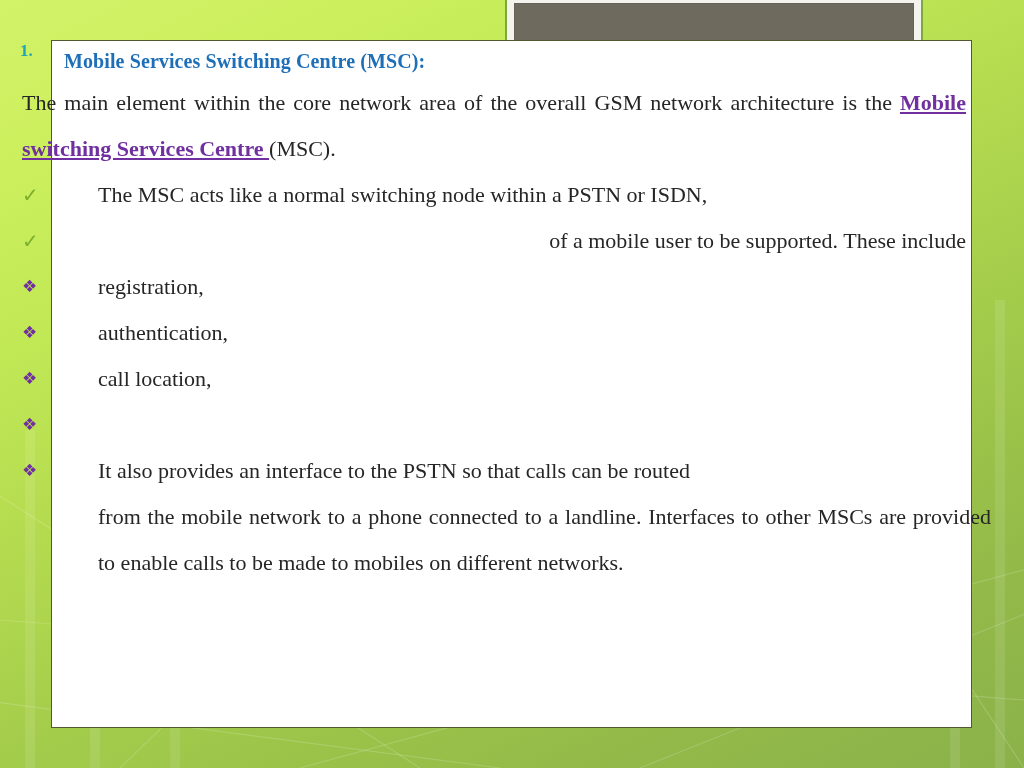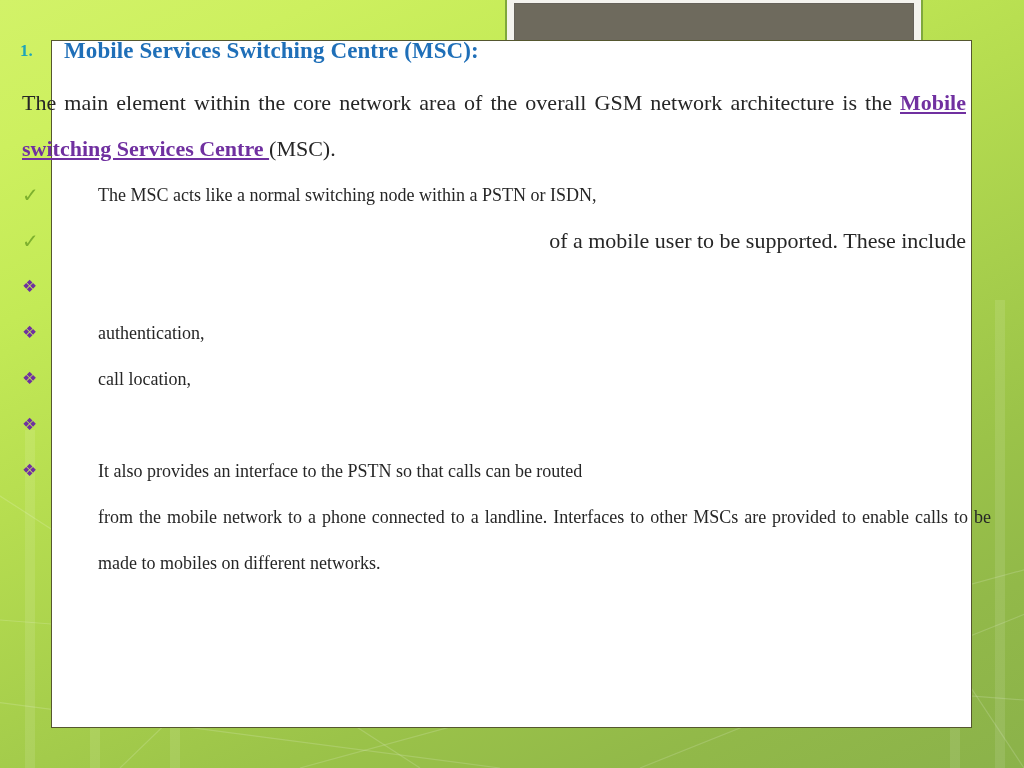--- a/index.html
+++ b/index.html
@@ -83,22 +83,22 @@
     left: 20px;
     top: 7px;
     font-size: 17px;
     font-weight: bold;
     color: #1fa5b8;
     font-family: "Liberation Serif", serif;
   }
   #heading-title {
     position: absolute;
     left: 64px;
-    top: 4px;
-    font-size: 23px;
+    top: 16px;
+    font-size: 20px;
     font-weight: bold;
     color: #1f6fb8;
     font-family: "Liberation Serif", serif;
     letter-spacing: 0.1px;
     white-space: nowrap;
   }
 
   
   #body-block {
     position: absolute;
@@ -148,21 +148,21 @@
     color: #7db02e;
     font-size: 20px;
   }
   .bullet-mark.diamond {
     color: #7030a0;
     font-size: 17px;
   }
   .bullet-text {
     margin-left: 98px;
     margin-right: 33px;
-    font-size: 18px;
+    font-size: 22px;
     line-height: 46px;
     text-align: justify;
     text-justify: inter-word;
     color: #262626;
   }
   .bullet-text.nojust {
     text-align: left;
   }
   
   .cont-text {
@@ -218,20 +218,21 @@
       <div class="bullet-text nojust">The MSC acts like a normal switching node within a PSTN or ISDN,</div>
     </div>
 
     <div class="bullet-row">
       <span class="bullet-mark check">✓</span>
       <div class="cont-text">of a mobile user to be supported. These include</div>
     </div>
 
     <div class="bullet-row">
       <span class="bullet-mark diamond">❖</span>
+      <div class="bullet-text nojust"> registration,</div>
     </div>
 
     <div class="bullet-row">
       <span class="bullet-mark diamond">❖</span>
       <div class="bullet-text nojust"> authentication,</div>
     </div>
 
     <div class="bullet-row">
       <span class="bullet-mark diamond">❖</span>
       <div class="bullet-text nojust">call location,</div>

